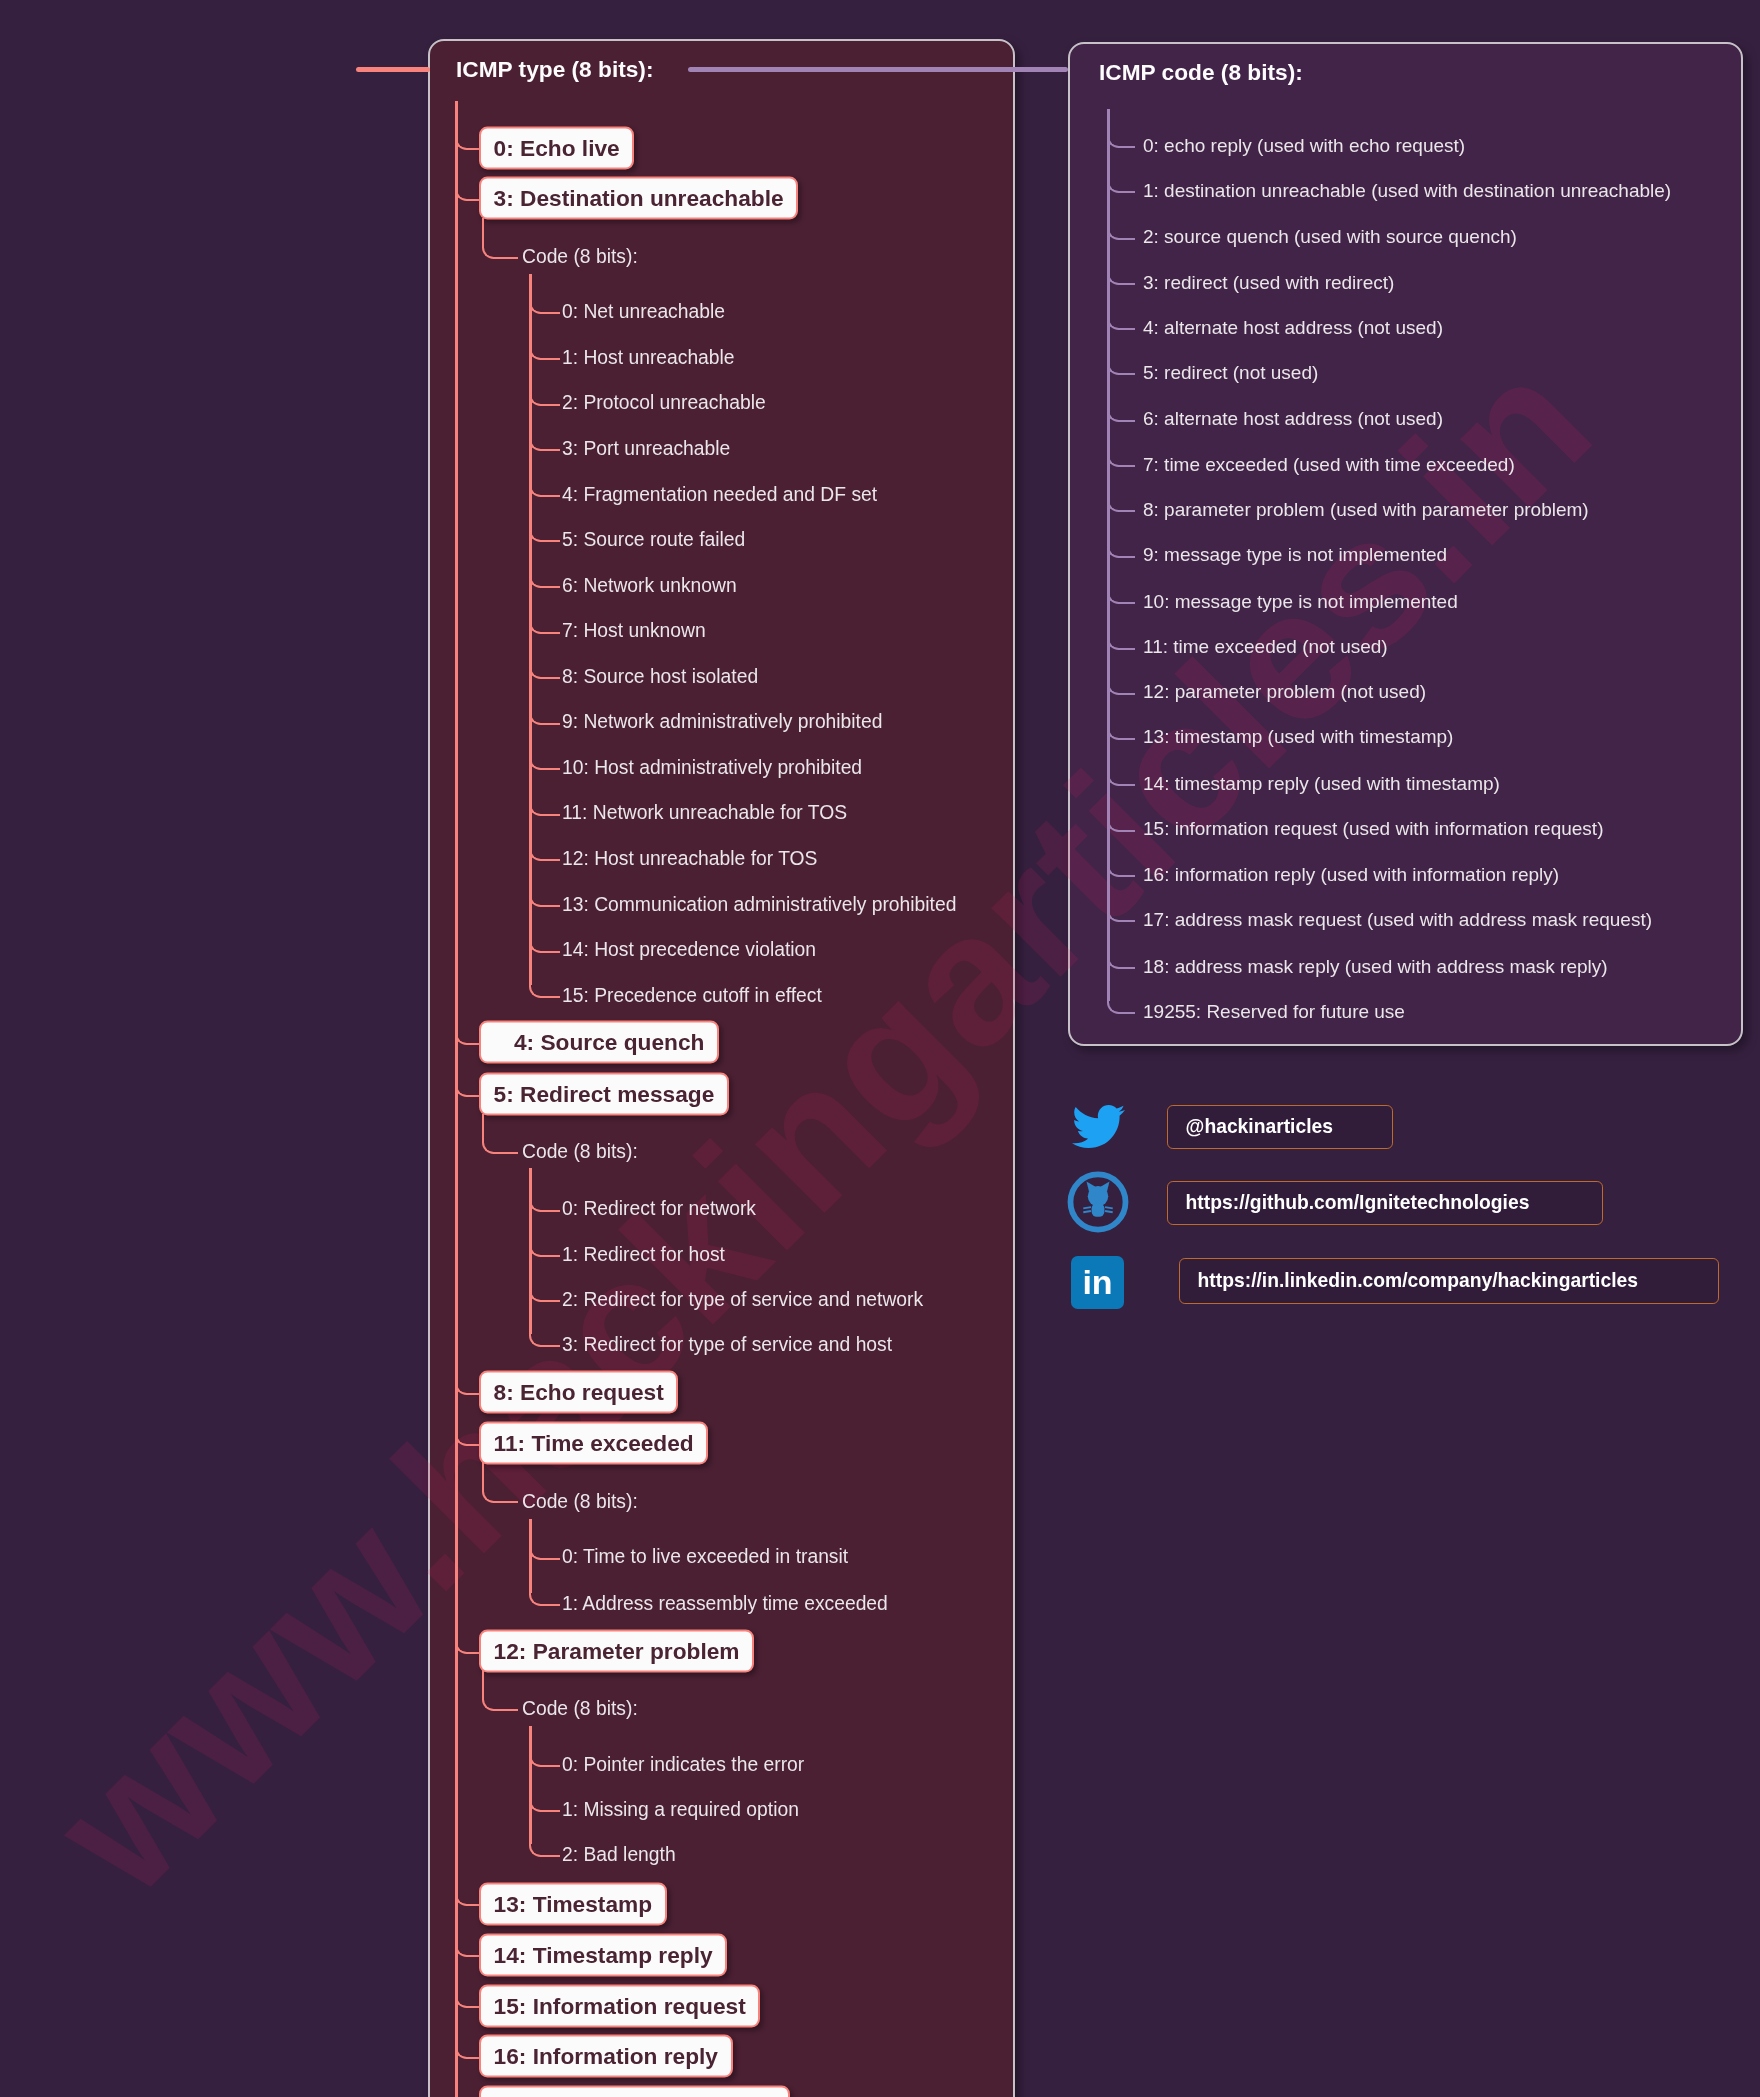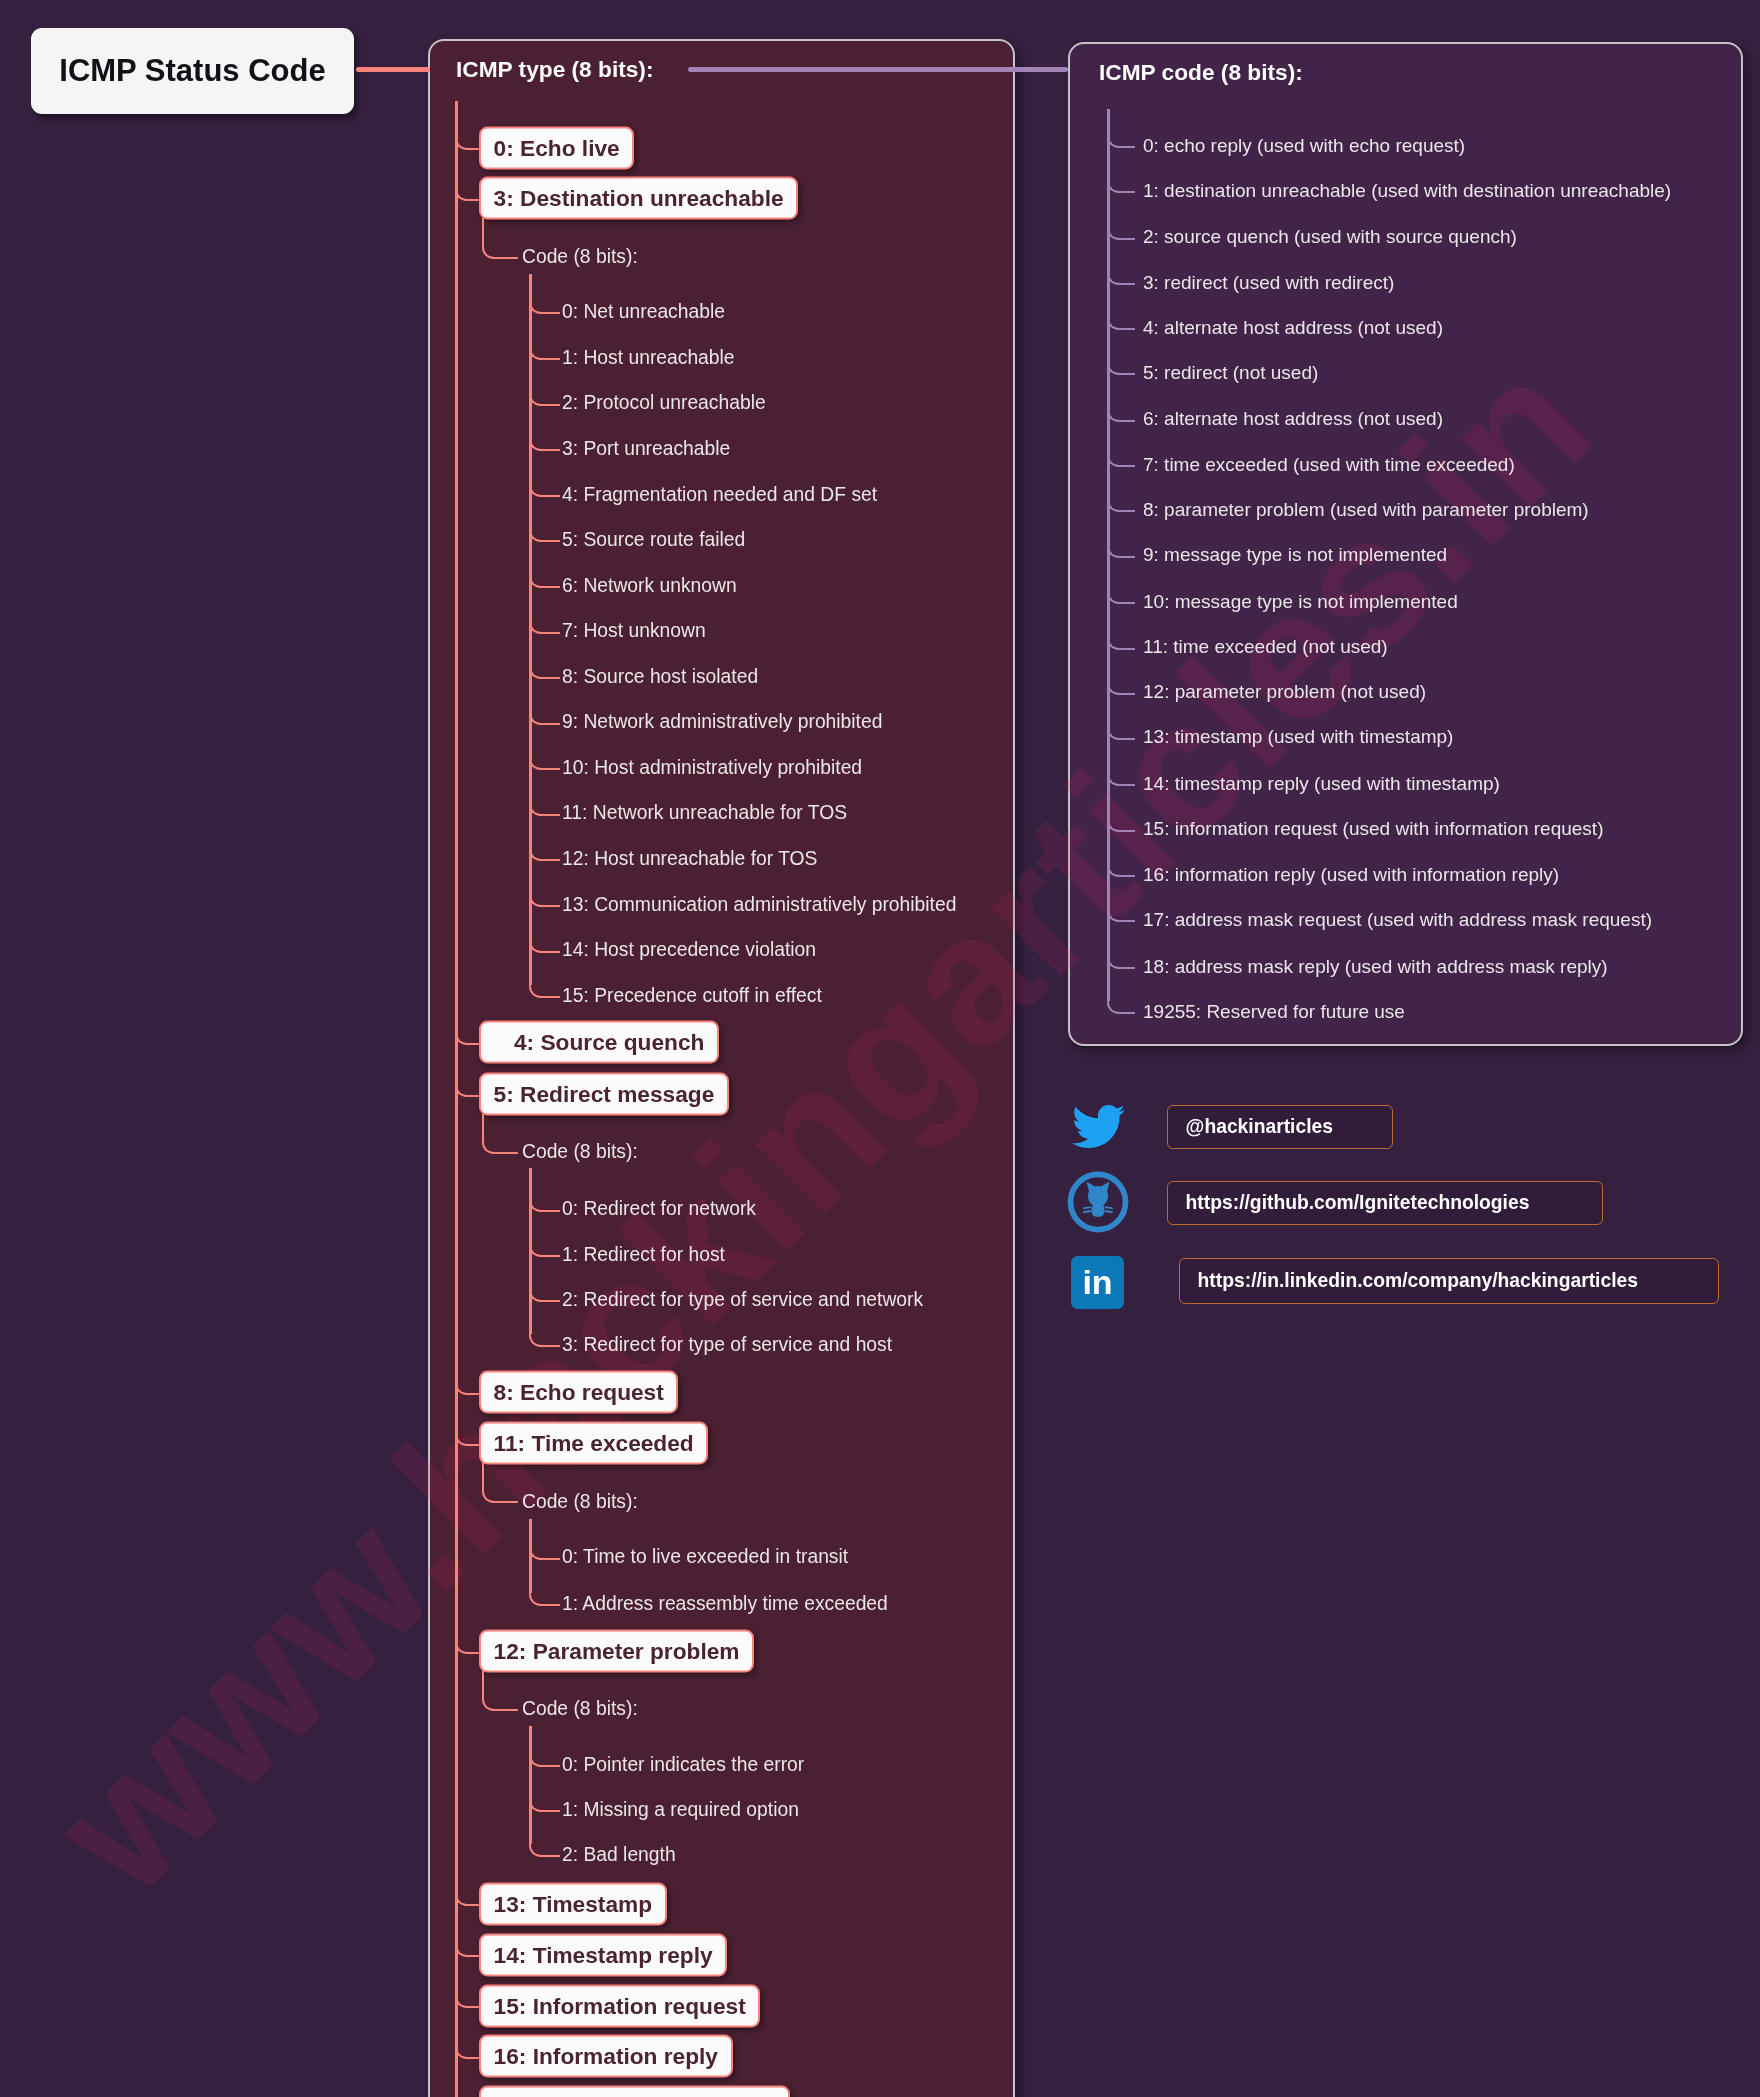--- a/index.html
+++ b/index.html
@@ -40,21 +40,20 @@
          border-radius:6.7px;color:#fff;font-weight:700;font-size:34px;}
   #watermark{position:absolute;left:88px;top:1753px;transform:rotate(-45deg);
          transform-origin:0 50%;font-size:185px;font-weight:700;letter-spacing:1.7px;
          color:rgba(205,25,95,0.15);white-space:nowrap;z-index:1;}
 </style>
 </head>
 <body>
 
 <div id="stage">
 
-  <div id="title-box">ICMP Status Code</div>
 
   <div class="conn pink" style="left:356px;top:67px;width:74px;"></div>
 
   <div id="type-panel" class="panel"></div>
   <div id="code-panel" class="panel"></div>
 
   <div id="watermark">www.hackingarticles.in</div>
 
   <div class="hdr" style="left:456px;top:56px;">ICMP type (8 bits):</div>
   <div class="hdr" style="left:1099px;top:59px;">ICMP code (8 bits):</div>

